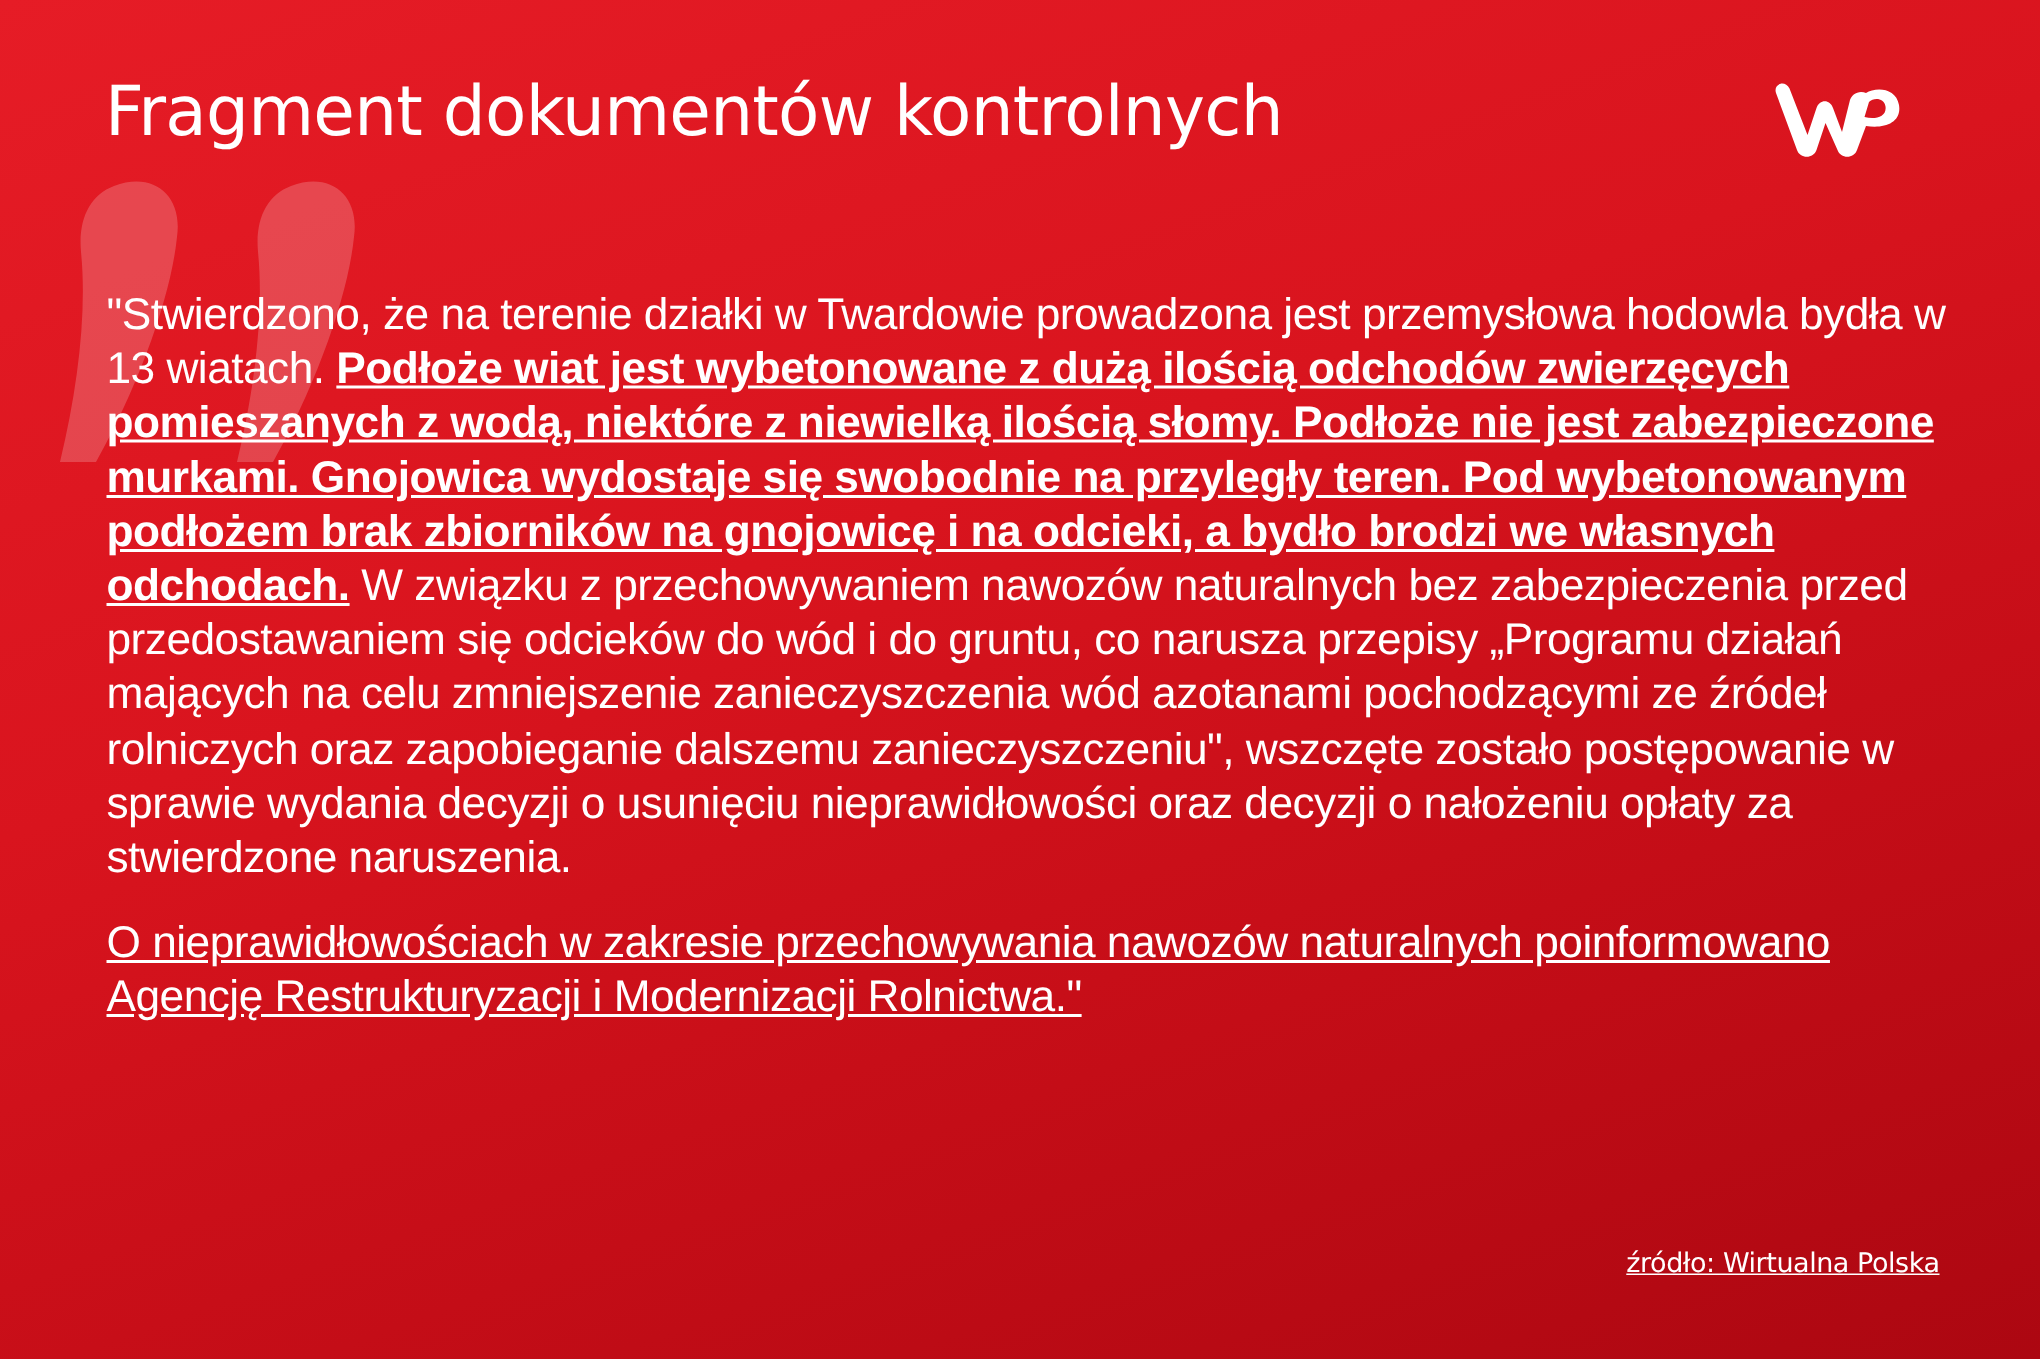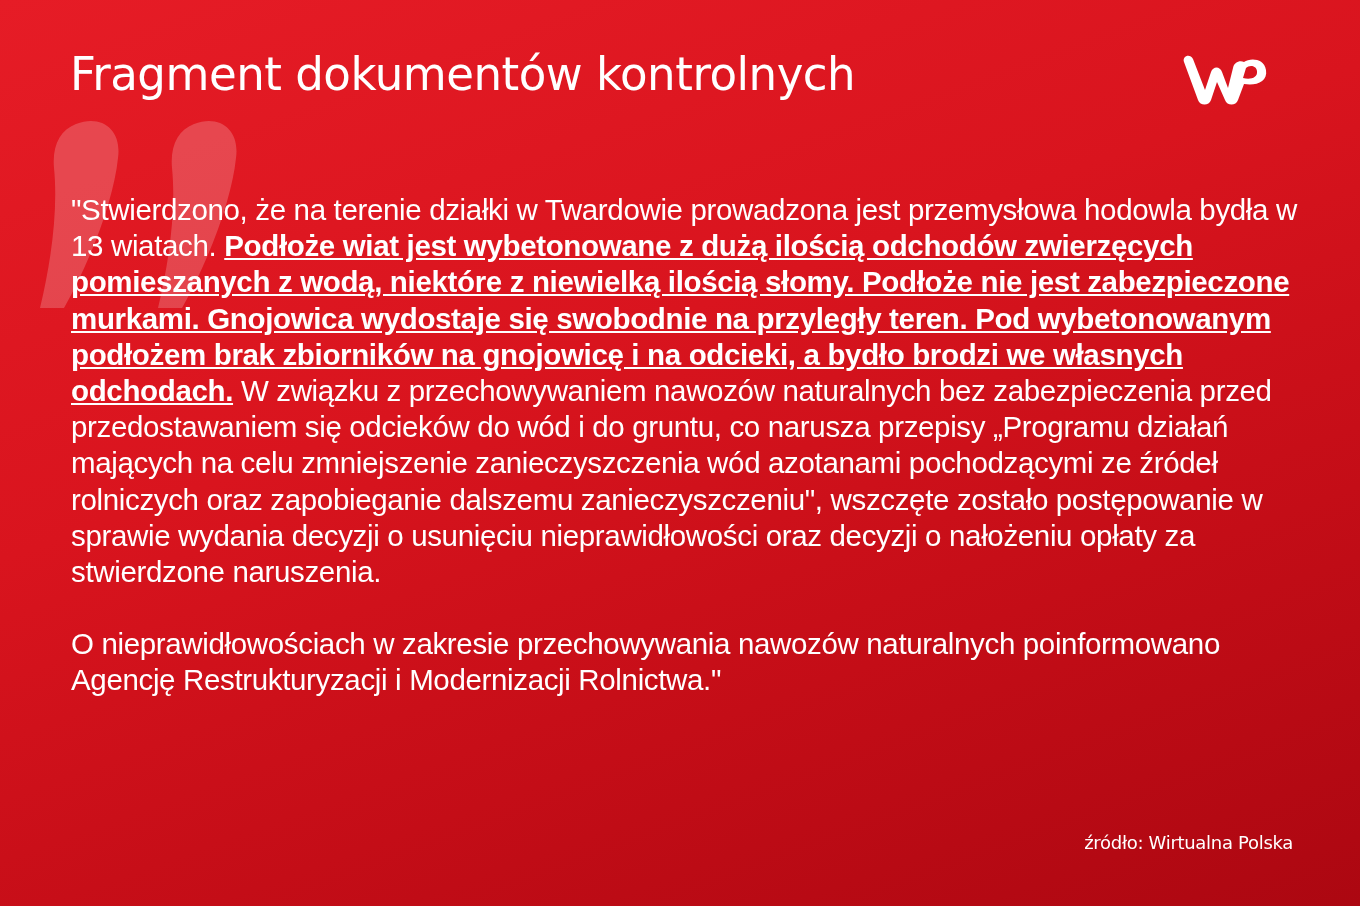--- a/index.html
+++ b/index.html
@@ -50,34 +50,36 @@
       width: 1250px;
       font-family: "Liberation Sans", sans-serif;
       font-size: 29.5px;
       line-height: 36.2px;
       letter-spacing: -0.35px;
     }
     .body-text p {
       margin: 0;
     }
     .body-text p + p {
-      margin-top: 36px;
+      margin-top: 21px;
+      text-decoration: underline;
     }
     .body-text b {
       font-weight: bold;
       text-decoration: underline;
     }
     .source {
       position: absolute;
       right: 67px;
       top: 832px;
       font-family: "DejaVu Sans", sans-serif;
       font-size: 18px;
       letter-spacing: -0.3px;
       white-space: nowrap;
+      text-decoration: underline;
     }
   </style>
 </head>
 <body>
 
 <div class="title">Fragment dokumentów kontrolnych</div>
 
 <div class="logo">
   <svg width="92" height="56" viewBox="0 0 92 56" xmlns="http://www.w3.org/2000/svg">
 

